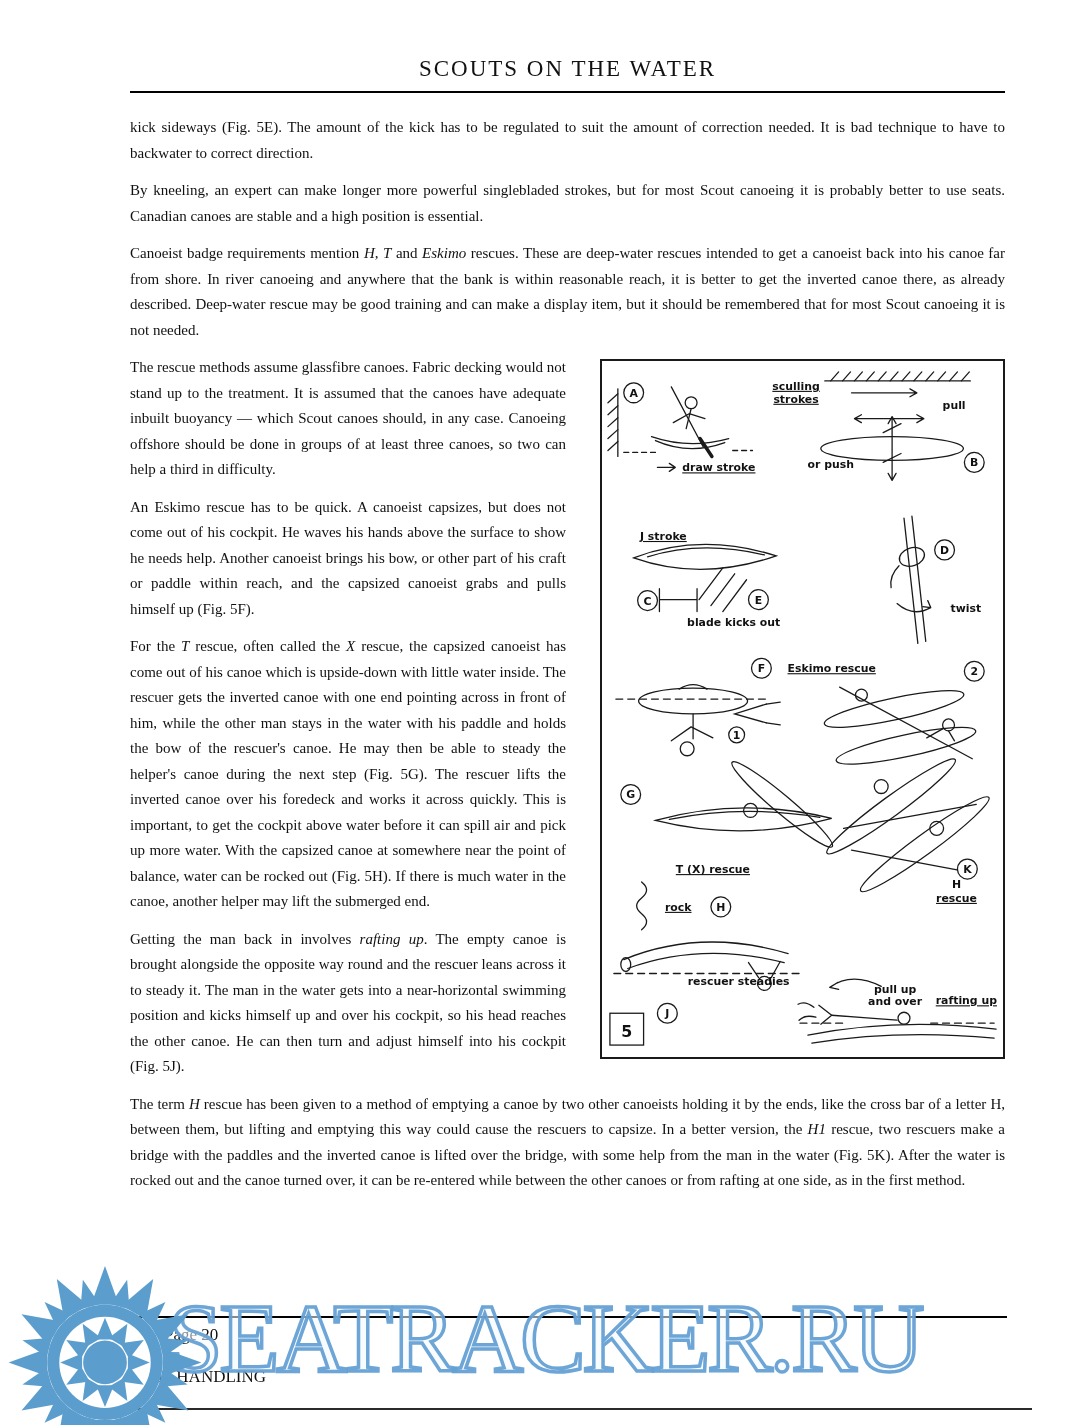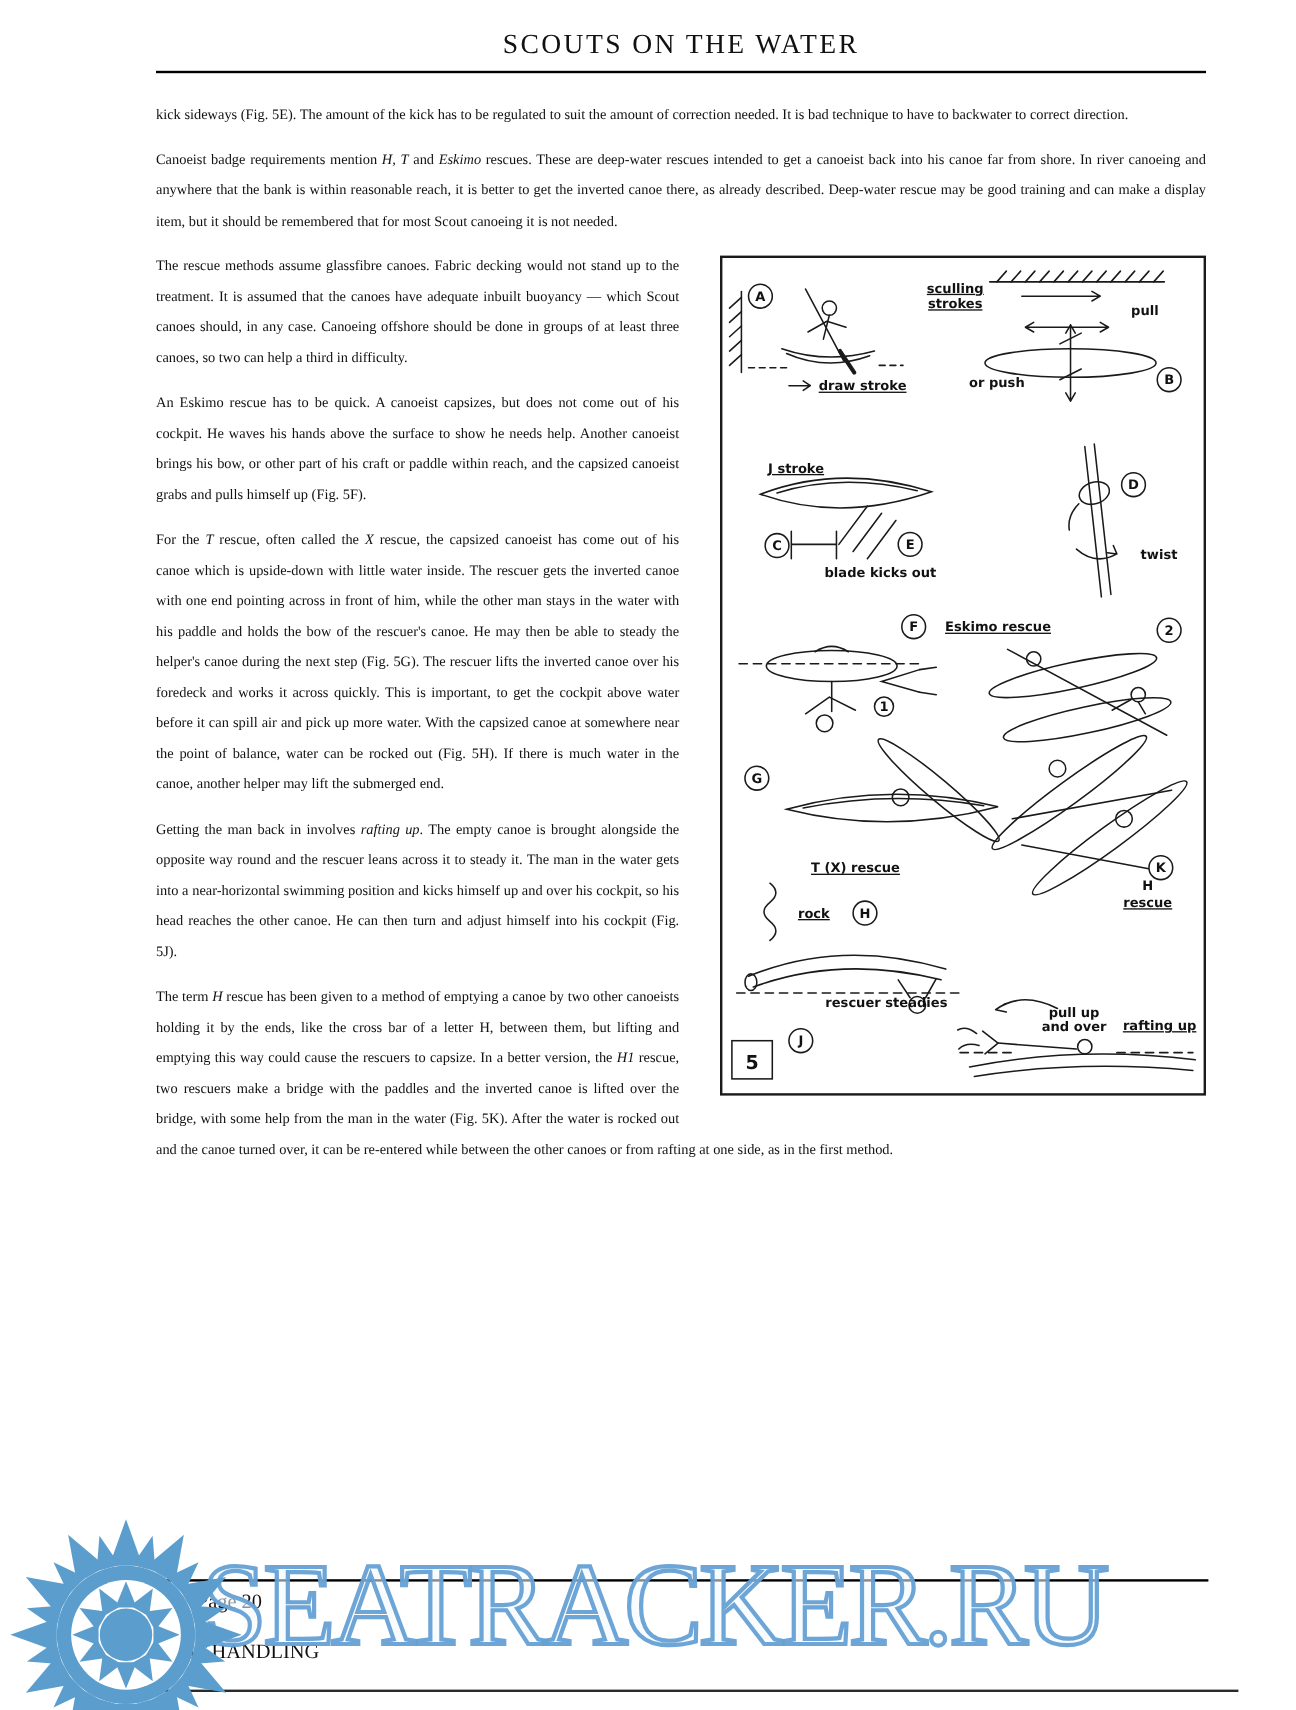--- a/index.html
+++ b/index.html
@@ -1,27 +1,27 @@
 <!DOCTYPE html>
 <html><head>
 <meta charset="utf-8">
 <style>
   * { margin:0; padding:0; box-sizing:border-box; }
   html,body { background:#ffffff; }
   body {
     width:1080px; height:1425px; position:relative; overflow:hidden;
     font-family:"Liberation Serif", serif; color:#111;
   }
-  .page { position:absolute; inset:0; padding:24px 75px 0 130px; }
+  .page { position:absolute; inset:0; padding:56px 75px 0 130px; }
   h1.doc-title {
     text-align:center; font-size:23px; font-weight:normal; letter-spacing:2px;
     padding-bottom:9px; border-bottom:2px solid #000; margin-bottom:22px;
   }
   p.body-par {
-    font-size:12px; line-height:25.5px; text-align:justify; margin-bottom:12px;
+    font-size:15px; line-height:25.5px; text-align:justify; margin-bottom:12px;
   }
   .italic { font-style:italic; }
   figure.doc-figure {
     float:right; width:405px; height:700px; border:2px solid #1a1a1a;
     margin:4px 0 12px 34px; background:#fff;
   }
   figure.doc-figure svg { width:100%; height:100%; display:block; }
   svg text {
     font-family:"DejaVu Sans", sans-serif; font-size:11px; font-weight:bold;
     fill:#111; stroke:none;
@@ -48,20 +48,21 @@
 </style>
 </head>
 <body>
 
 <div class="page">
 
   <h1 class="doc-title">SCOUTS ON THE WATER</h1>
 
   <p class="body-par">kick sideways (Fig. 5E). The amount of the kick has to be regulated to suit the amount of correction needed. It is bad technique to have to backwater to correct direction.</p>
 
+  <p class="body-par">By kneeling, an expert can make longer more powerful singlebladed strokes, but for most Scout canoeing it is probably better to use seats. Canadian canoes are stable and a high position is essential.</p>
 
   <p class="body-par"><span>Canoeist badge requirements mention </span><span class="italic">H, T</span><span> and </span><span class="italic">Eskimo</span><span> rescues. These are deep-water rescues intended to get a canoeist back into his canoe far from shore. In river canoeing and anywhere that the bank is within reasonable reach, it is better to get the inverted canoe there, as already described. Deep-water rescue may be good training and can make a display item, but it should be remembered that for most Scout canoeing it is not needed.</span></p>
 
   <figure class="doc-figure">
     <svg viewBox="0 0 405 700" preserveAspectRatio="none">
       <g stroke="#1a1a1a" stroke-width="1.3" fill="none" stroke-linecap="round">
 
         <g>
           <path d="M16,28 V96"></path>
           <path d="M6,42 L16,33 M6,54 L16,45 M6,66 L16,57 M6,78 L16,69 M6,90 L16,81"></path>

